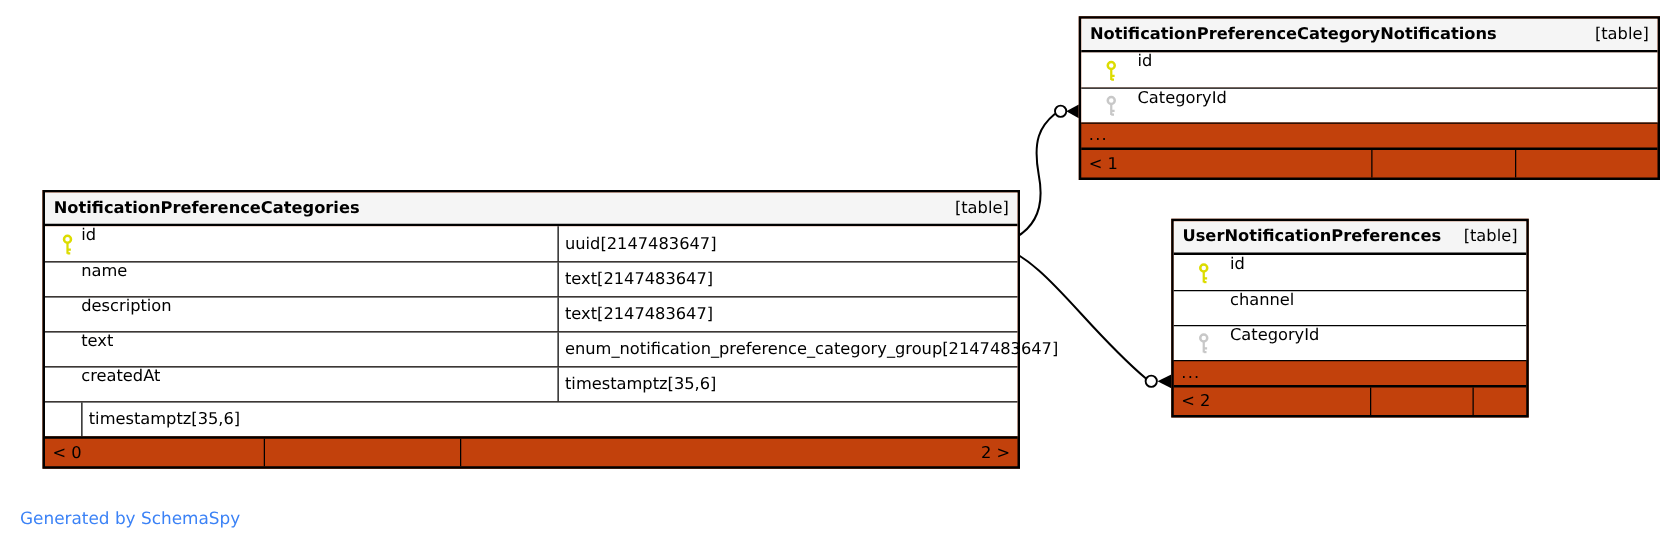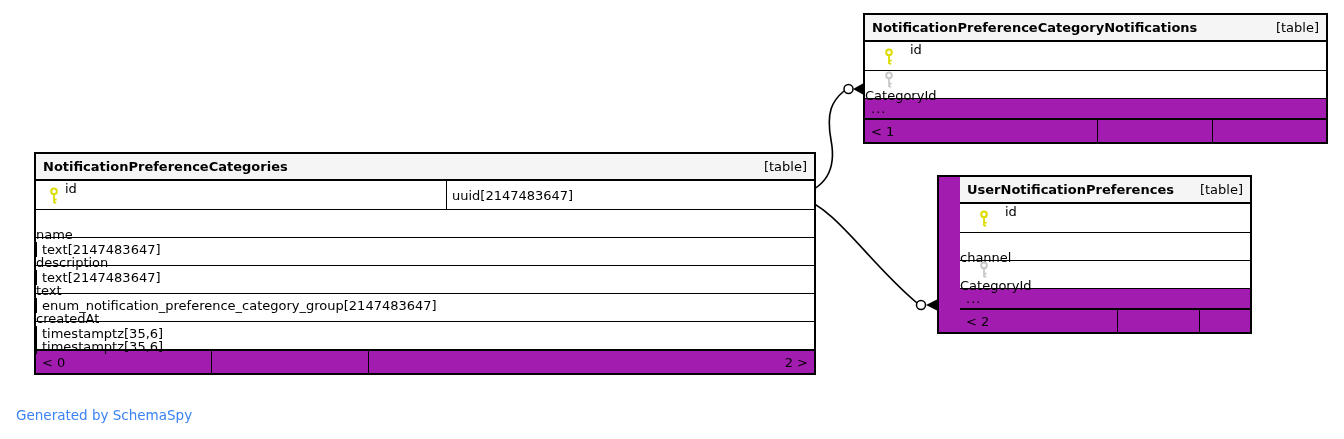--- a/index.html
+++ b/index.html
@@ -3,28 +3,28 @@
 <meta charset="utf-8">
 <style>
   html,body { margin:0; padding:0; background:#fff; }
   .canvas {
     position:relative; width:1344px; height:439px; background:#ffffff;
     font-family:"DejaVu Sans", sans-serif; font-size:13px; color:#000;
     overflow:hidden;
   }
   .edges { position:absolute; left:0; top:0; width:1344px; height:439px; pointer-events:none; }
 
-  .dbtable { position:absolute; border:2px solid #000; background:#a21caf; box-sizing:border-box; }
+  .dbtable { position:absolute; border:2px solid #000; background:#c2410c; box-sizing:border-box; }
   .hd { display:flex; align-items:center; background:#f5f5f5; border-bottom:2px solid #000;
         height:27px; padding:0 7px; box-sizing:border-box; }
   .hd .title { font-weight:bold; flex:1; white-space:nowrap; }
   .hd .badge { font-weight:normal; margin-left:10px; white-space:nowrap; }
 
   .col-row { display:flex; height:28px; box-sizing:border-box; background:#fff; }
-  .col-row + .col-row { border-top:1px solid #000;flex-direction:column; }
+  .col-row + .col-row { border-top:1px solid #000; }
 
   .kc { display:flex; align-items:center; box-sizing:border-box; }
   .t-left .kc  { width:29px; padding-left:13px; }
   .t-right .kc { width:45px; padding-left:19px; }
   .keyicon { display:block; }
   .pk { color:#dcdc00; }
   .fk { color:#c8c8c8; }
   .nokey { visibility:hidden; }
 
   .nc { flex:1; white-space:nowrap; }
@@ -145,21 +145,21 @@
 
     <div class="ell">...</div>
 
     <div class="ft t-tr">
       <span class="fc c1">&lt; 1</span>
       <span class="fc c2"></span>
       <span class="fc c3"></span>
     </div>
   </div>
 
-  <div class="dbtable t-right t-br" style="left:937px; top:175px; width:315px;padding-left:21px;">
+  <div class="dbtable t-right t-br" style="left:937px; top:175px; width:286px;">
     <div class="hd">
       <span class="title">UserNotificationPreferences</span>
       <span class="badge">[table]</span>
     </div>
 
     <div class="col-row">
       <span class="kc">
           <svg class="keyicon pk" width="10" height="17" viewBox="0 0 10 17">
             <circle cx="5" cy="4.4" r="2.8" fill="none" stroke="currentColor" stroke-width="2"></circle>
             <path d="M5 7.4 V16 M5 12.6 H7.7 M5 15.6 H7.2" stroke="currentColor" stroke-width="1.8" fill="none"></path>

